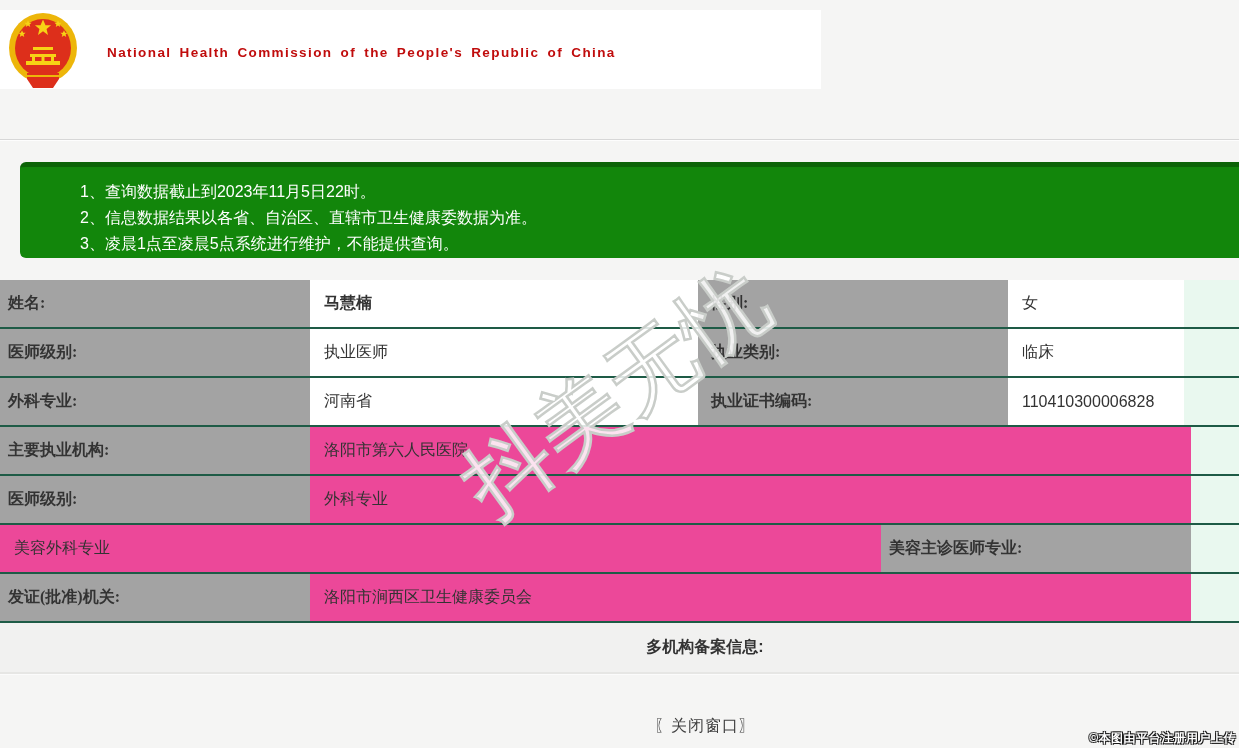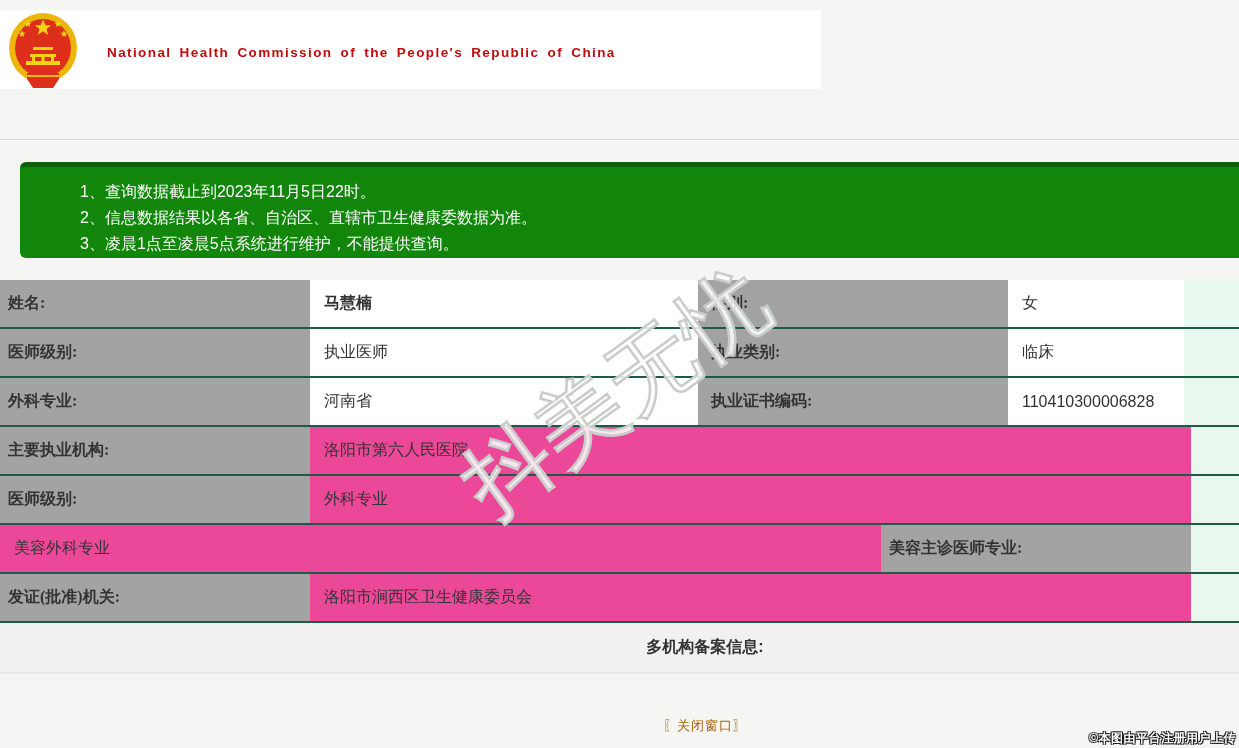--- a/index.html
+++ b/index.html
@@ -64,21 +64,21 @@
   .strong { font-weight:bold; }
   .section-cell { width:1410px; justify-content:center; font-weight:bold; }
 
   .bottom-rule {
     position:absolute; top:672px; left:0; width:1410px; height:0;
     border-top:2px solid #e6e6e4; border-bottom:1px solid #fbfbfb;
   }
 
   
   .close-wrap { position:absolute; top:716px; left:0; width:1410px; text-align:center; }
-  .close-link { font-size:13px; color:#a16207; text-decoration:none; letter-spacing:1px; }
+  .close-link { font-size:16px; color:#404040; text-decoration:none; letter-spacing:1px; }
   .stamp {
     position:absolute; right:3px; bottom:1px;
     font-size:12px; font-weight:bold; color:#ffffff; letter-spacing:0.5px;
     text-shadow:-1px -1px 0 #1a1a1a, 1px -1px 0 #1a1a1a, -1px 1px 0 #1a1a1a, 1px 1px 0 #1a1a1a;
   }
 
   
   .watermark {
     position:absolute; left:433px; top:336px;
     width:356px; height:90px;

